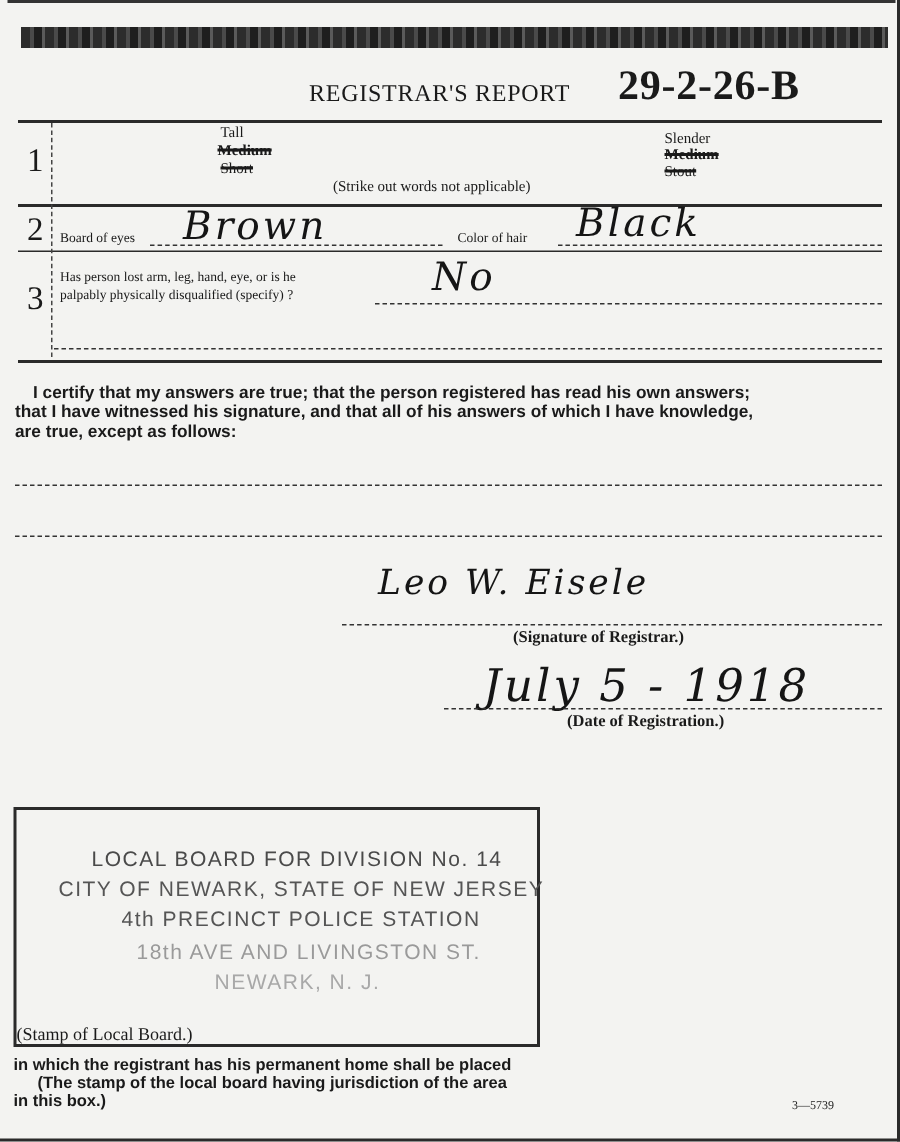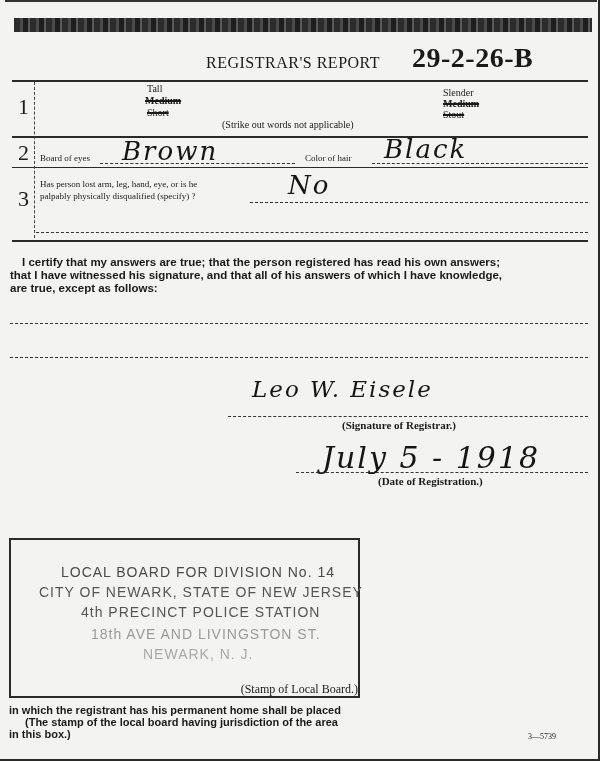--- a/index.html
+++ b/index.html
@@ -46,21 +46,21 @@
     .certify .indent { padding-left:12px; }
     .caption { position:absolute; font-size:11px; font-weight:bold; }
     .stamp-box {
       position:absolute; left:9px; top:538px; width:351px; height:160px;
       border:2px solid #2a2a2a; box-sizing:border-box;
     }
     .stamp-text {
       position:absolute; font-family: "Liberation Sans", "DejaVu Sans", sans-serif;
       color:#6a6a6a; font-size:14px; letter-spacing:1px; white-space:nowrap;
     }
-    .stamp-caption { position:absolute; left:0; width:100%; top:142px; text-align:right; font-size:12px; }
+    .stamp-caption { position:absolute; left:0; width:100%; top:142px; text-align:left; font-size:12px; }
     .foot {
       position:absolute; left:9px; top:704px; width:360px; font-size:11px; font-weight:bold;
       line-height:12px; font-family: "Liberation Sans", "DejaVu Sans", sans-serif;
     }
     .formno { position:absolute; left:528px; top:732px; font-size:8px; }
   </style>
 </head>
 <body>
 
 <div class="page">

